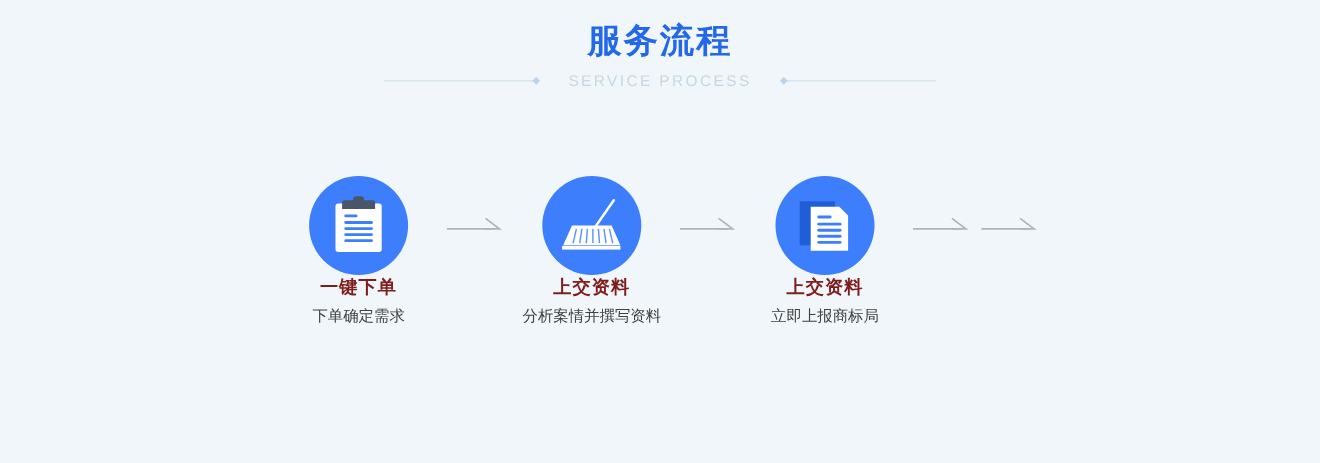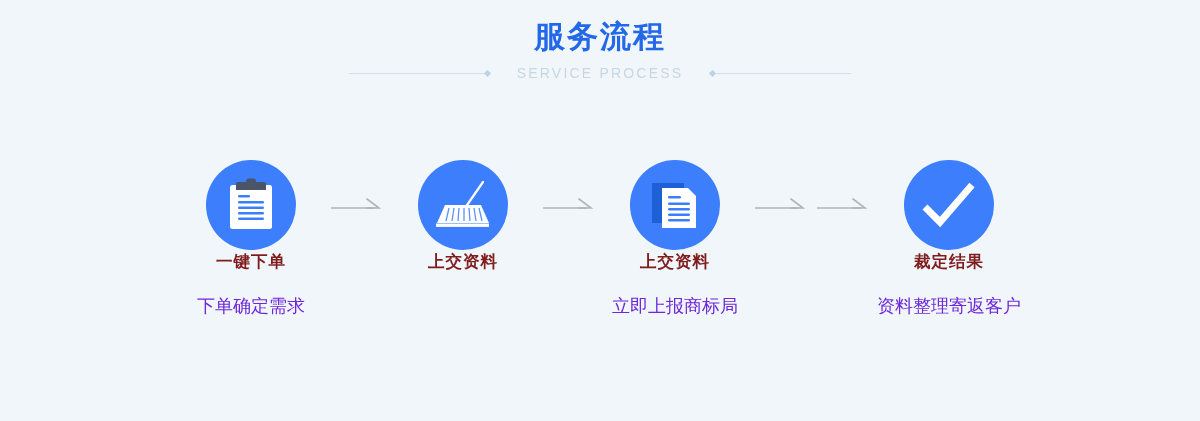--- a/index.html
+++ b/index.html
@@ -96,23 +96,23 @@
   .step-title {
     margin-top: 1px;
     font-size: 16.5px;
     font-weight: bold;
     color: #7f1d1d;
     letter-spacing: 1px;
     white-space: nowrap;
     line-height: 20px;
   }
   .step-desc {
-    margin-top: 26px;
-    font-size: 18px;
-    color: #6d28d9;
+    margin-top: 7px;
+    font-size: 14px;
+    color: #404040;
     white-space: nowrap;
     line-height: 18px;
   }
 
   
   .arrow {
     width: 62px;
     height: 90px;
     display: flex;
     align-items: center;
@@ -174,20 +174,21 @@
           <line x1="20" y1="31" x2="18" y2="44"></line>
           <line x1="25" y1="31" x2="24" y2="44"></line>
           <line x1="30" y1="31" x2="30" y2="44"></line>
           <line x1="35" y1="31" x2="36" y2="44"></line>
           <line x1="40" y1="31" x2="42" y2="44"></line>
           <line x1="45" y1="31" x2="48" y2="44"></line>
         </g>
       </svg>
     </div>
     <div class="step-title">上交资料</div>
+    <div class="step-desc">分析案情并撰写资料</div>
   </div>
 
   <div class="arrow">
     <svg width="52" height="16" viewBox="0 0 52 16">
       <line x1="0" y1="11" x2="44" y2="11" stroke="#b0b5bb" stroke-width="1.6"></line>
       <polyline points="36,2 48,11 36,11" fill="none" stroke="#b0b5bb" stroke-width="1.6" stroke-linecap="square"></polyline>
     </svg>
   </div>
 
   <div class="step">
@@ -214,23 +215,14 @@
   </div>
 
 
   <div class="arrow">
     <svg width="52" height="16" viewBox="0 0 52 16">
       <line x1="0" y1="11" x2="44" y2="11" stroke="#b0b5bb" stroke-width="1.6"></line>
       <polyline points="36,2 48,11 36,11" fill="none" stroke="#b0b5bb" stroke-width="1.6" stroke-linecap="square"></polyline>
     </svg>
   </div>
 
-  <div class="step">
-    <div class="circle">
-      <svg width="56" height="48" viewBox="0 0 56 48">
-        <polyline points="4,26 19,41 51,4" fill="none" stroke="#ffffff" stroke-width="7" stroke-linecap="butt" stroke-linejoin="miter"></polyline>
-      </svg>
-    </div>
-    <div class="step-title">裁定结果</div>
-    <div class="step-desc">资料整理寄返客户</div>
-  </div>
 
 </div>
 
 </body></html>

